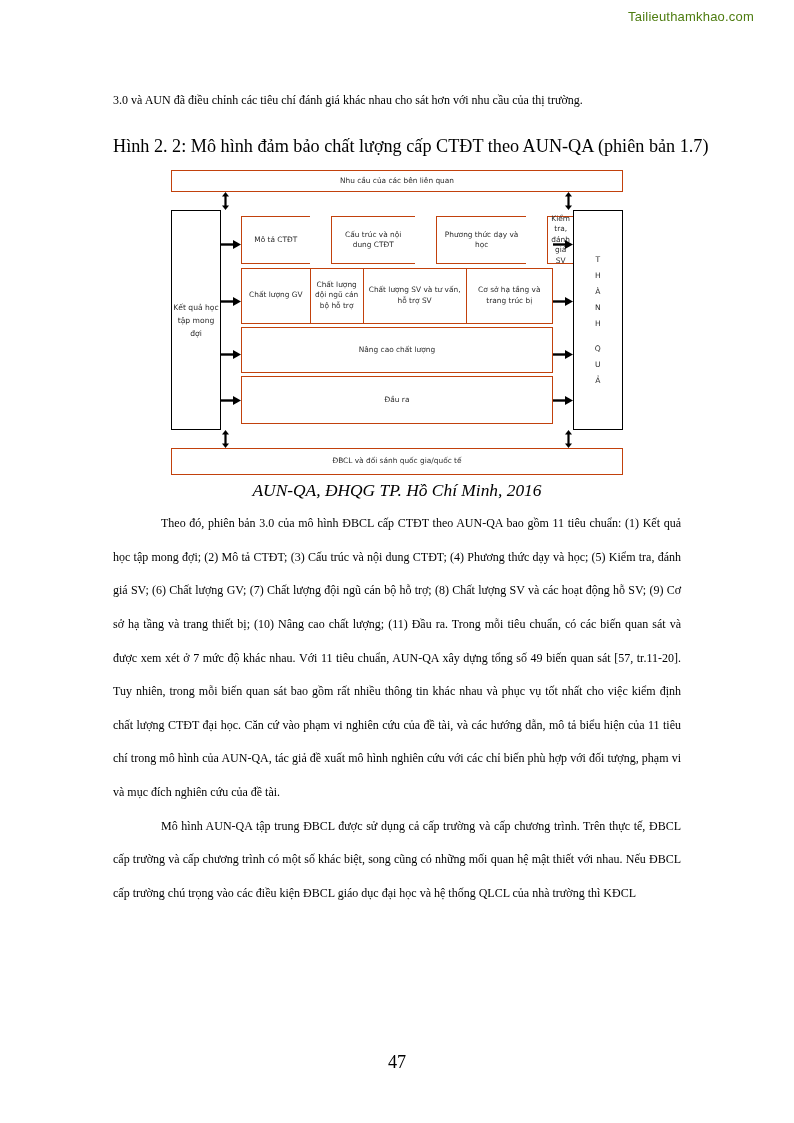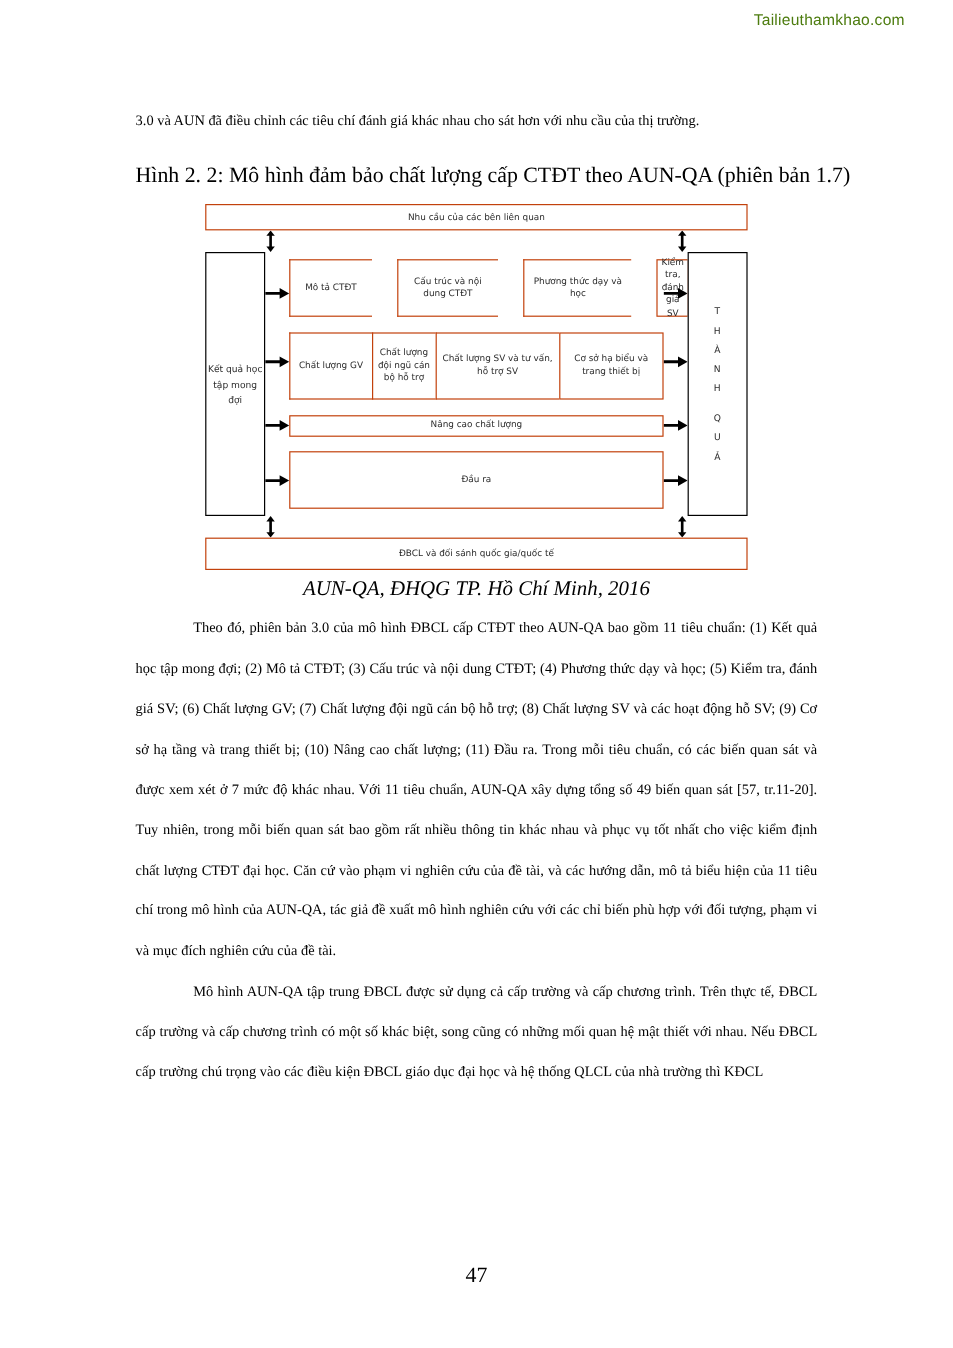--- a/index.html
+++ b/index.html
@@ -158,21 +158,21 @@
     flex-direction: column;
     justify-content: space-between;
     padding: 6px 0 6px 0;
     box-sizing: border-box;
   }
 
   .row-strip { display: flex; width: 100%; }
 
   .row1 { height: 48px; gap: 21px; }
   .row2 { height: 56px; }
-  .row3 { height: 18px; }
+  .row3 { height: 46px; }
   .row4 { height: 48px; }
 
   .row-strip .dbox { border-right-width: 0; }
   .row-strip .dbox:last-child { border-right-width: 1px; }
 
   
   .harrow {
     position: absolute;
     width: 20px;
     height: 11px;
@@ -273,21 +273,21 @@
             <div class="dbox" style="flex:0 0 22%">
               <span>Chất lượng GV</span>
             </div>
             <div class="dbox" style="flex:0 0 17%">
               <span>Chất lượng đội ngũ cán bộ hỗ trợ</span>
             </div>
             <div class="dbox" style="flex:0 0 33%">
               <span>Chất lượng SV và tư vấn, hỗ trợ SV</span>
             </div>
             <div class="dbox" style="flex:1 1 auto">
-              <span>Cơ sở hạ biểu và trang thiết bị</span>
+              <span>Cơ sở hạ tầng và trang trúc bị</span>
             </div>
           </div>
 
           <div class="row-strip row3">
             <div class="dbox" style="flex:1 1 auto; border-right-width:1px">
               <span>Nâng cao chất lượng</span>
             </div>
           </div>
 
           <div class="row-strip row4">

